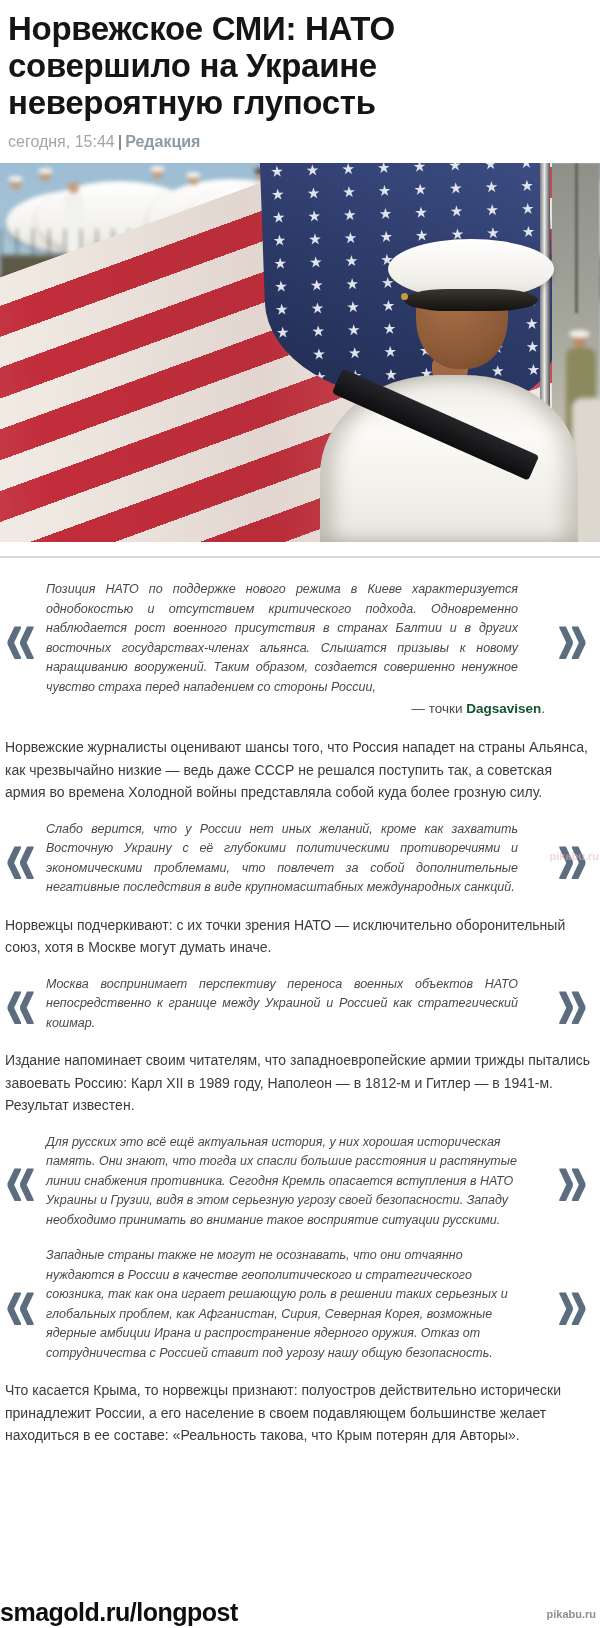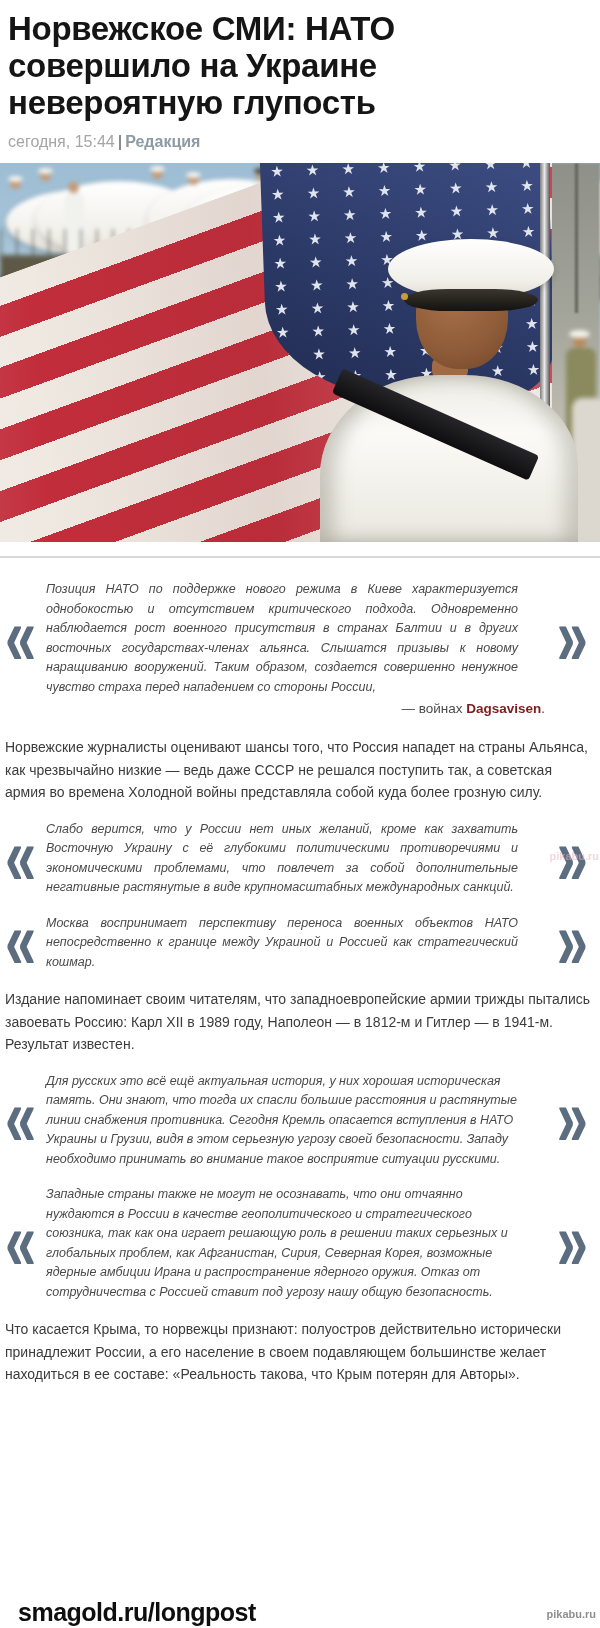--- a/index.html
+++ b/index.html
@@ -76,24 +76,24 @@
   blockquote.quote { position:relative; margin:16px 8px 0 5px; padding:0 74px 0 41px;
     font-size:12.5px; line-height:19.5px; font-style:italic; color:#4a4a4a; text-align:justify; }
   blockquote.quote.first { margin-top:22px; line-height:19.5px; }
   blockquote.quote.ragged { text-align:left; }
   .qmark { position:absolute; top:50%; font-size:56px; font-style:normal; font-weight:700; color:#5d6d80;
     transform:translateY(-54%) scaleY(1.5); line-height:1; }
   .qmark.open { left:0; }
   .qmark.close { right:4px; }
 
   .attribution { margin:4px 55px 0 0; text-align:right; font-size:13.5px; color:#4a4a4a; }
-  .attribution .src { font-weight:700; color:#7f1d1d; }
+  .attribution .src { font-weight:700; color:#14532d; }
 
   
-  .footer-site { position:absolute; left:18px; bottom:1px; font-size:25px; font-weight:700; color:#0e0e0e; letter-spacing:-0.5px; }
+  .footer-site { position:absolute; left:0; bottom:1px; font-size:25px; font-weight:700; color:#0e0e0e; letter-spacing:-0.5px; }
   .footer-mark { position:absolute; right:4px; bottom:8px; font-size:11px; font-weight:700; color:#8f8f8f;
     text-shadow:-1px -1px 0 #fff, 1px -1px 0 #fff, -1px 1px 0 #fff, 1px 1px 0 #fff; }
   .side-mark { position:absolute; right:1px; top:850px; font-size:11px; font-weight:700; color:#e8b6be; opacity:.55; }
 </style>
 </head>
 <body>
 
 <div class="page">
 
   <h1 class="headline">Норвежское СМИ: НАТО совершило на Украине невероятную глупость</h1>
@@ -146,31 +146,32 @@
 
   <hr class="divider">
 
   <blockquote class="quote first">
     <span class="qmark open">«</span>
     <span>Позиция НАТО по поддержке нового режима в Киеве характеризуется однобокостью и отсутствием критического подхода. Одновременно наблюдается рост военного присутствия в странах Балтии и в других восточных государствах-членах альянса. Слышатся призывы к новому наращиванию вооружений. Таким образом, создается совершенно ненужное чувство страха перед нападением со стороны России,</span>
     <span class="qmark close">»</span>
   </blockquote>
 
   <div class="attribution">
-    <span>—  войнах </span><span class="src">Dagsavisen</span><span>.</span>
+    <span>—  точки </span><span class="src">Dagsavisen</span><span>.</span>
   </div>
 
   <p class="para after-attr">Норвежские журналисты оценивают шансы того, что Россия нападет на страны Альянса, как чрезвычайно низкие — ведь даже СССР не решался поступить так, а советская армия во времена Холодной войны представляла собой куда более грозную силу.</p>
 
   <blockquote class="quote">
     <span class="qmark open">«</span>
-    <span>Слабо верится, что у России нет иных желаний, кроме как захватить Восточную Украину с её глубокими политическими противоречиями и экономическими проблемами, что повлечет за собой дополнительные негативные растянутые в виде крупномасштабных международных санкций.</span>
+    <span>Слабо верится, что у России нет иных желаний, кроме как захватить Восточную Украину с её глубокими политическими противоречиями и экономическими проблемами, что повлечет за собой дополнительные негативные последствия в виде крупномасштабных международных санкций.</span>
     <span class="qmark close">»</span>
   </blockquote>
 
+  <p class="para">Норвежцы подчеркивают: с их точки зрения НАТО — исключительно оборонительный союз, хотя в Москве могут думать иначе.</p>
 
   <blockquote class="quote">
     <span class="qmark open">«</span>
     <span>Москва воспринимает перспективу переноса военных объектов НАТО непосредственно к границе между Украиной и Россией как стратегический кошмар.</span>
     <span class="qmark close">»</span>
   </blockquote>
 
   <p class="para">Издание напоминает своим читателям, что западноевропейские армии трижды пытались завоевать Россию: Карл XII в 1989 году, Наполеон — в 1812-м и Гитлер — в 1941-м. Результат известен.</p>
 
   <blockquote class="quote ragged">

